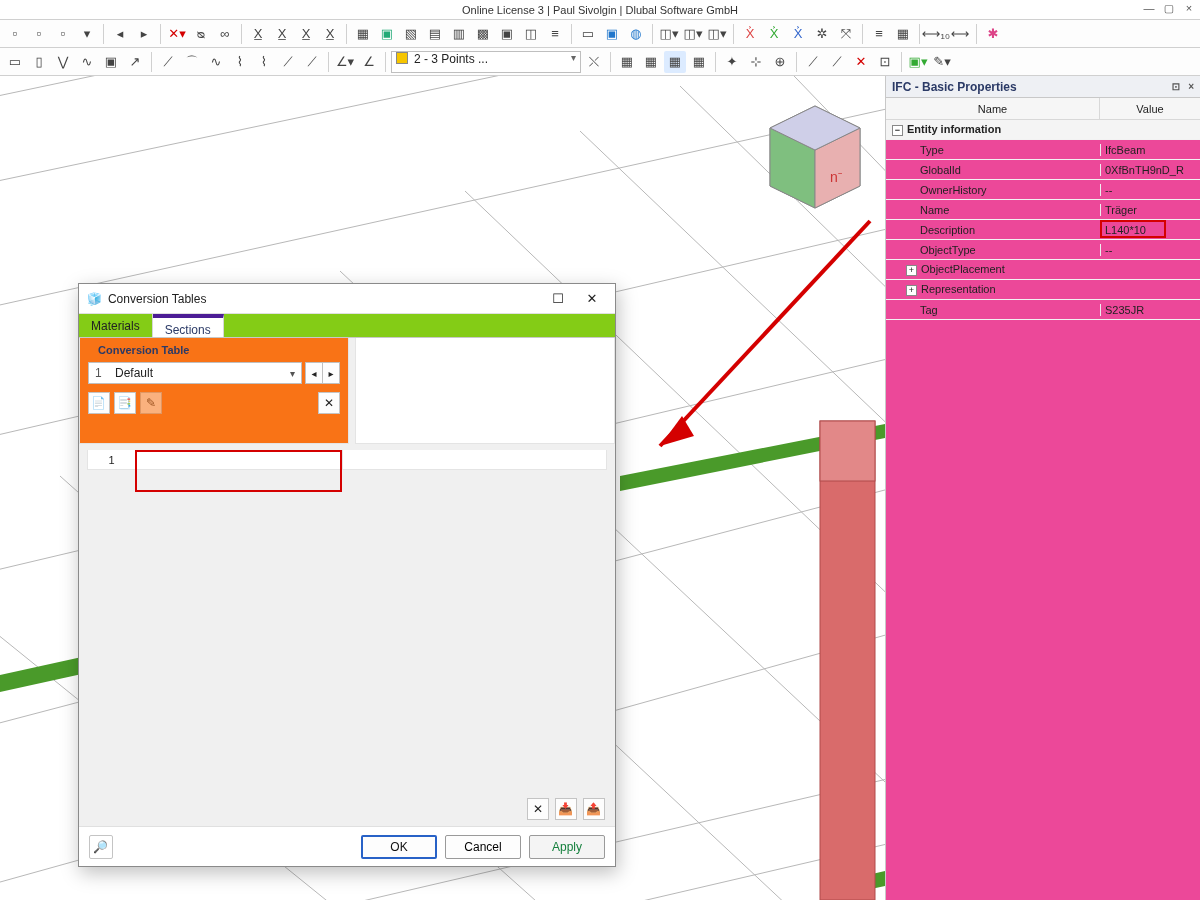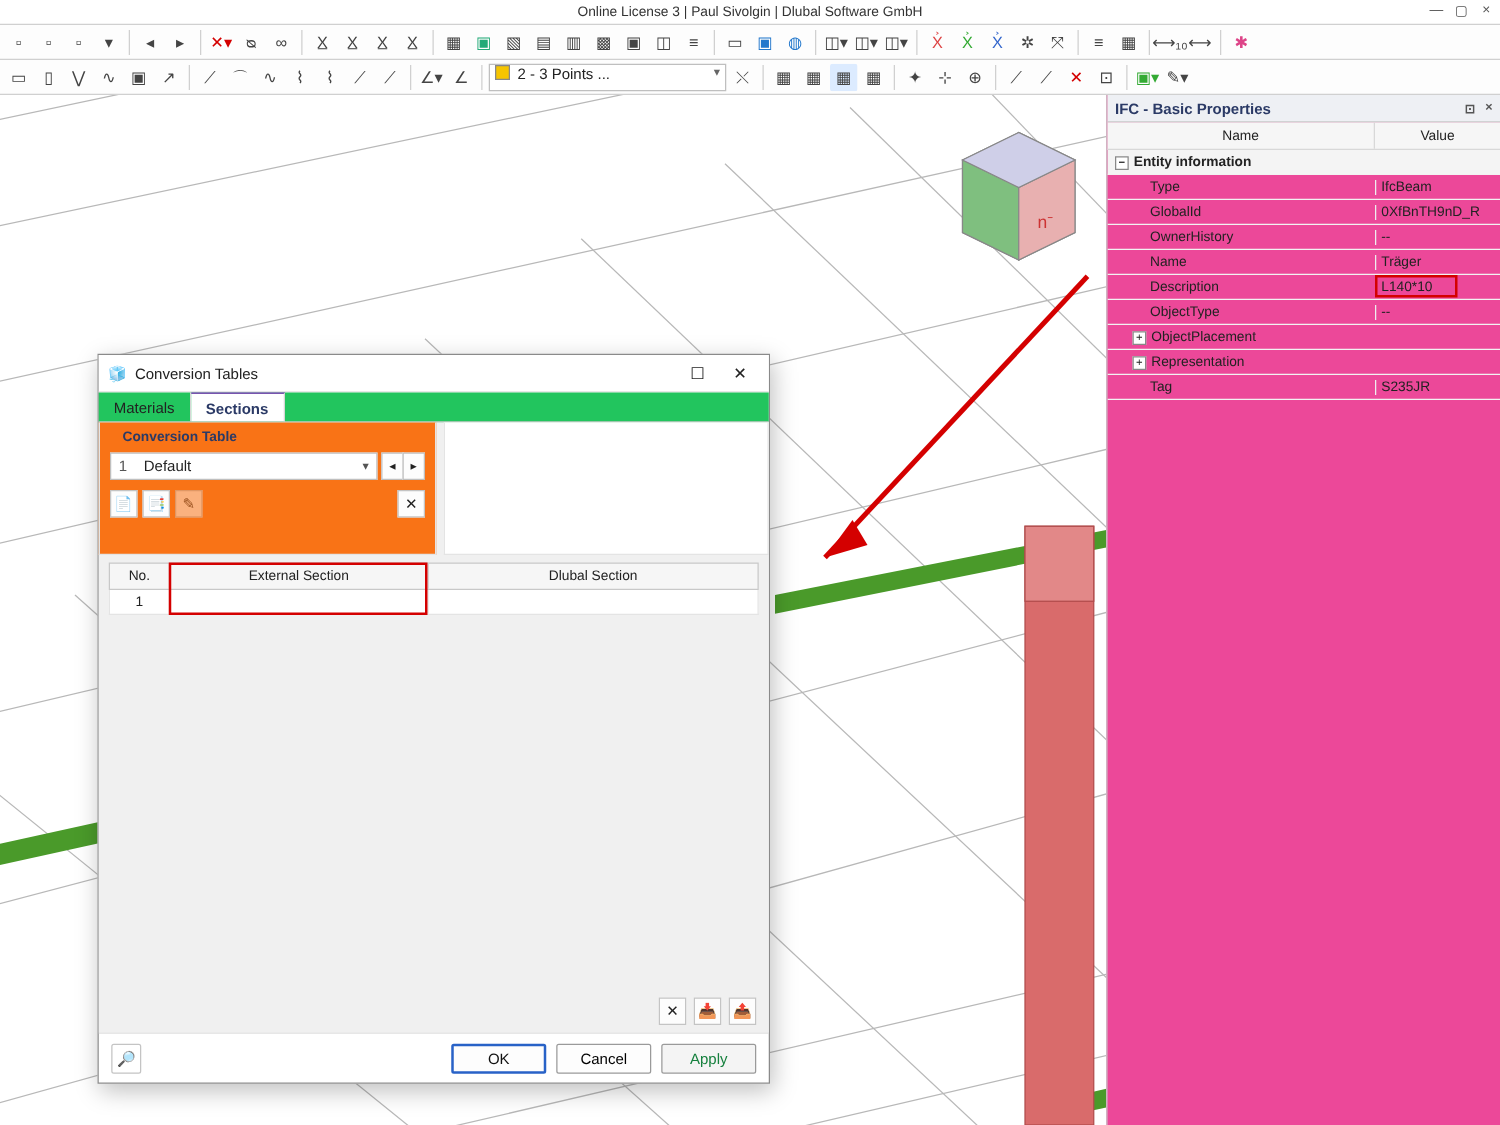--- a/index.html
+++ b/index.html
@@ -39,23 +39,23 @@
 .tbox{width:11px;height:11px;border:1px solid #888;display:inline-flex;align-items:center;justify-content:center;font-size:9px;line-height:9px;margin-right:4px;cursor:pointer;background:#fff}
 
 
 .valhi{position:absolute;border:2px solid #d40000;pointer-events:none}
 
 
 .dialog{position:absolute;left:78px;top:207px;width:538px;height:584px;background:#fff;border:1px solid #8a8a8a;box-shadow:2px 6px 18px rgba(0,0,0,.25);display:flex;flex-direction:column}
 .dlg-title{height:30px;display:flex;align-items:center;gap:6px;padding:0 8px;background:#fff;border-bottom:1px solid #e0e0e0;font-size:12px}
 .dlg-title .winbtns{margin-left:auto;display:flex;gap:4px}
 .dlg-title .winbtns div{width:30px;height:22px;display:flex;align-items:center;justify-content:center;cursor:pointer;font-size:13px}
-.dlg-tabs{height:24px;display:flex;border-bottom:1px solid #c8c8c8;background:#22c55e}
+.dlg-tabs{height:24px;display:flex;border-bottom:1px solid #c8c8c8;background:#84cc16}
 .dlg-tabs div{padding:0 12px;line-height:24px;font-size:12px;border-right:1px solid #d6d6d6;cursor:pointer}
-.dlg-tabs div.active{background:#fff;border-top:1px solid #4c1d95;color:#2b3a66;font-weight:700}
+.dlg-tabs div.active{background:#fff;border-top:4px solid #4c1d95;color:#2b3a66;font-weight:400}
 .dlg-body{flex:1;background:#f0f0f0;padding:0;display:flex;flex-direction:column}
 .pane-label{font-size:11px;font-weight:600;color:#2b3a66;padding:6px 10px 2px}
 .pane-top{display:flex;gap:6px;height:106px}
 .pane-left{width:270px;display:flex;flex-direction:column;background:#f97316;border:1px solid #e4e4e4;border-top:none;padding:0 8px 6px}
 .pane-right{flex:1;background:#fff;border:1px solid #e4e4e4;border-top:none}
 .list-sel{height:22px;border:1px solid #bfbfbf;background:#fff;display:flex;align-items:center;padding:0 6px;margin:4px 0}
 .list-sel .num{width:20px;color:#555}
 .list-sel .dd{margin-left:auto;font-size:10px;color:#555}
 .mini-icons{display:flex;gap:4px;margin-top:4px;align-items:center}
 .mini-icons .ico{width:22px;height:22px;border:1px solid #c4c4c4;background:#fdfdfd;display:flex;align-items:center;justify-content:center;font-size:12px;cursor:pointer}
@@ -332,25 +332,20 @@
             <div class="ico">📑</div>
             <div class="ico disabled">✎</div>
             <div class="spacer"></div>
             <div class="ico">✕</div>
           </div>
         </div>
         <div class="pane-right"></div>
       </div>
 
       <div class="gridwrap">
-        <div class="grid-hd">
-          <div class="col-no">No.</div>
-          <div class="col-ext">External Section</div>
-          <div class="col-dlu">Dlubal Section</div>
-        </div>
         <div class="grid-row">
           <div class="col-no">1</div>
           <div class="col-ext"></div>
           <div class="col-dlu"></div>
         </div>
 
         <div class="redbox" style="left:48px;top:0;width:207px;height:42px"></div>
       </div>
 
       <div class="grid-fill"></div>

